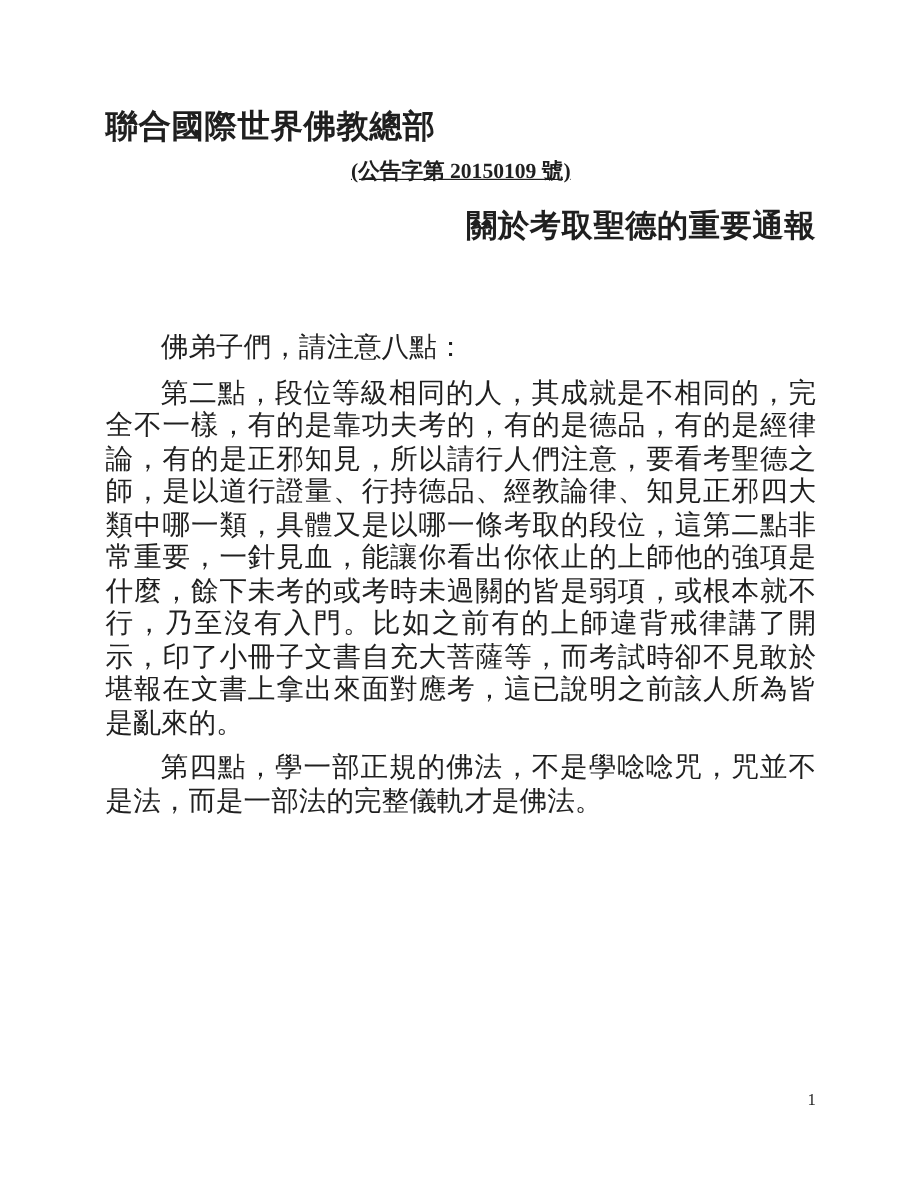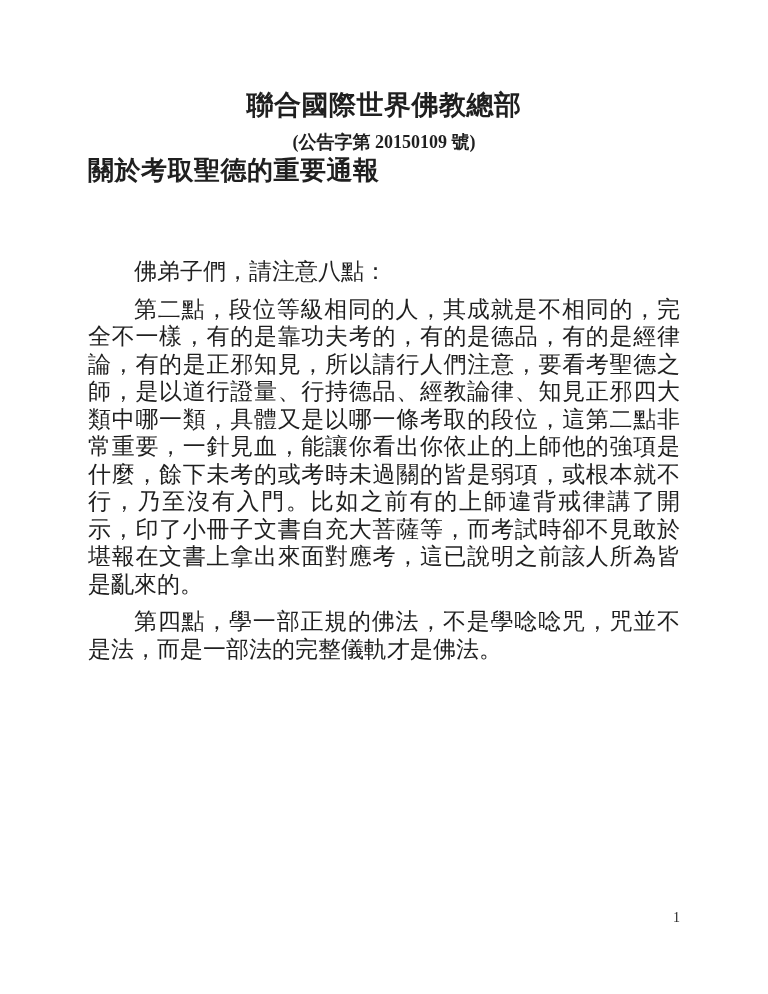--- a/index.html
+++ b/index.html
@@ -21,36 +21,36 @@
     height: 994px;
     box-sizing: border-box;
     padding: 90px 88px 0 88px;
     background: #ffffff;
   }
   .doc-title {
     margin: 0;
     font-size: 27px;
     line-height: 30px;
     font-weight: 700;
-    text-align: center;
     letter-spacing: 0.5px;
   }
   .doc-notice-number {
     margin-top: 11px;
     font-size: 18px;
     line-height: 22px;
     font-weight: 700;
     text-align: center;
+    text-decoration: underline;
   }
   .doc-subject {
-    margin: 3px 0 0 0;
+    margin: 21px 0 0 0;
     font-size: 26px;
     line-height: 30px;
     font-weight: 700;
-    text-align: left;
+    text-align: right;
     letter-spacing: 0.5px;
   }
   .doc-body {
     margin-top: 72px;
     font-size: 23px;
     line-height: 27.5px;
     text-align: justify;
     text-justify: inter-ideograph;
   }
   .doc-body p {

